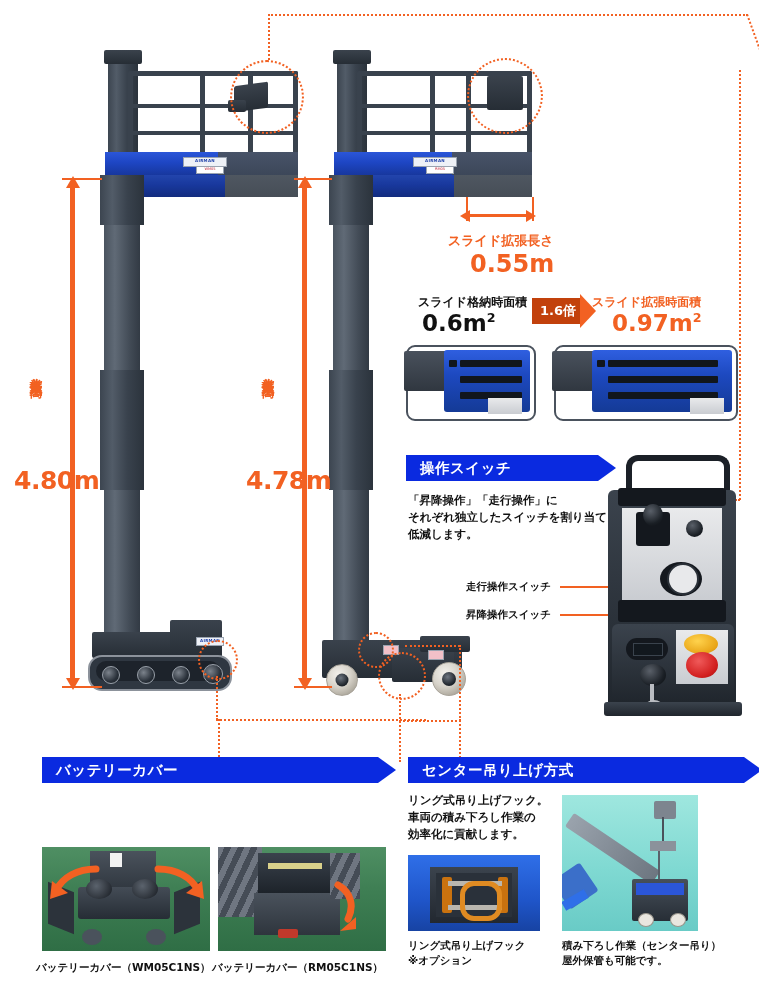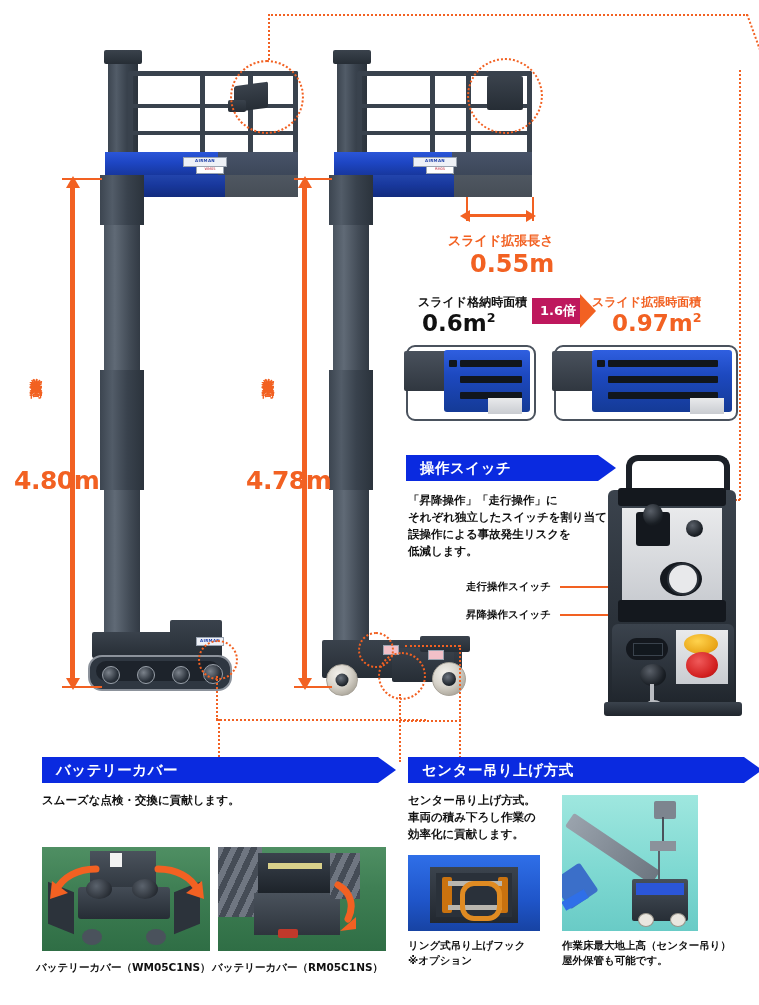--- a/index.html
+++ b/index.html
@@ -48,21 +48,21 @@
   .dot-circle{position:absolute;border:2px dotted #f26122;border-radius:50%;}
   .dot-diag{position:absolute;height:0;border-top:2px dotted #f26122;transform-origin:0 0;}
 
   
   .lbl-or{position:absolute;color:#f26122;font-weight:700;white-space:nowrap;}
   .lbl-bk{position:absolute;color:#111;font-weight:700;white-space:nowrap;}
   .sup{font-size:.55em;vertical-align:super;font-weight:700;}
 
   .badge16{
     position:absolute;height:26px;display:flex;align-items:center;
-    background:#be185d;color:#fff;font-weight:700;font-size:13px;
+    background:#c2410c;color:#fff;font-weight:700;font-size:13px;
     padding:0 4px 0 8px;
   }
   .badge16::after{
     content:"";position:absolute;left:100%;top:-4px;width:0;height:0;
     border-top:17px solid transparent;border-bottom:17px solid transparent;
     border-left:16px solid #f26122;
   }
 
   
   .tv{position:absolute;background:linear-gradient(180deg,#2f5fe0 0%,#1d49c0 40%,#143a96 100%);border-radius:3px;}
@@ -264,21 +264,20 @@
   <div class="tv-strip" style="left:608px;top:376px;width:110px;height:7px;"></div>
   <div class="tv-strip" style="left:608px;top:392px;width:110px;height:7px;"></div>
   <div class="tv-strip" style="left:597px;top:360px;width:8px;height:7px;"></div>
   <div class="cp-face" style="left:690px;top:398px;width:34px;height:16px;"></div>
 </div>
 
 <div class="sec-head" style="left:406px;top:455px;width:178px;">操作スイッチ</div>
 <div class="body-txt" style="left:408px;top:492px;">
   <div>「昇降操作」「走行操作」に</div>
   <div>それぞれ独立したスイッチを割り当て。</div>
-  <div>誤操作による事故発生リスクを</div>
   <div>低減します。</div>
 </div>
 
 <div class="callout" style="left:466px;top:580px;">走行操作スイッチ</div>
 <div class="lead" style="left:560px;top:586px;width:105px;"></div>
 <div class="lead-v" style="left:664px;top:537px;height:50px;"></div>
 <div class="dot-marker" style="left:661px;top:534px;"></div>
 
 <div class="callout" style="left:466px;top:608px;">昇降操作スイッチ</div>
 <div class="lead" style="left:560px;top:614px;width:132px;"></div>
@@ -309,21 +308,20 @@
   <div class="estop" style="left:686px;top:652px;width:32px;height:26px;background:radial-gradient(ellipse at 40% 35%,#f05a5a,#d21f1f 65%,#9c0f0f);"></div>
 
   <div class="knob" style="left:640px;top:664px;width:26px;height:22px;"></div>
   <div style="position:absolute;left:650px;top:684px;width:4px;height:22px;background:#b9bcc1;"></div>
   <div style="position:absolute;left:645px;top:700px;width:14px;height:9px;border-radius:50%;border:2px solid #b9bcc1;"></div>
   <div class="cp-shell" style="left:604px;top:702px;width:138px;height:14px;border-radius:3px;"></div>
 </div>
 
 <div class="sec-head" style="left:42px;top:757px;width:322px;">バッテリーカバー</div>
 <div class="body-txt" style="left:42px;top:792px;">
-  <div>スムーズな点検・交換に貢献します。</div>
 </div>
 
 <div class="photo ph-grass" style="left:42px;top:847px;width:168px;height:104px;">
   <div style="position:absolute;left:48px;top:4px;width:66px;height:46px;background:linear-gradient(180deg,#4a525c,#2b323a);"></div>
   <div style="position:absolute;left:36px;top:40px;width:92px;height:32px;background:linear-gradient(180deg,#444c56,#262d35);border-radius:3px;"></div>
   <div style="position:absolute;left:44px;top:32px;width:26px;height:20px;border-radius:50%;background:radial-gradient(circle at 40% 35%,#5b636d,#15191f);"></div>
   <div style="position:absolute;left:90px;top:32px;width:26px;height:20px;border-radius:50%;background:radial-gradient(circle at 40% 35%,#5b636d,#15191f);"></div>
   <div style="position:absolute;left:6px;top:40px;width:26px;height:42px;background:#2c333b;transform:skewY(22deg);"></div>
   <div style="position:absolute;left:132px;top:40px;width:26px;height:42px;background:#2c333b;transform:skewY(-22deg);"></div>
   <div style="position:absolute;left:40px;top:82px;width:20px;height:16px;border-radius:50%;background:#4a525c;"></div>
@@ -350,21 +348,21 @@
     <path d="M10 4 C24 12 26 26 20 38" stroke="#f26122" stroke-width="7" fill="none" stroke-linecap="round"></path>
     <path d="M12 50 L28 36 L28 48 Z" fill="#f26122"></path>
   </svg>
 </div>
 
 <div class="cap" style="left:36px;top:960px;">バッテリーカバー（WM05C1NS）</div>
 <div class="cap" style="left:212px;top:960px;">バッテリーカバー（RM05C1NS）</div>
 
 <div class="sec-head" style="left:408px;top:757px;width:322px;">センター吊り上げ方式</div>
 <div class="body-txt" style="left:408px;top:792px;">
-  <div>センター吊り上げ方式。</div>
+  <div>リング式吊り上げフック。</div>
   <div>車両の積み下ろし作業の</div>
   <div>効率化に貢献します。</div>
 </div>
 
 <div class="photo ph-blue" style="left:408px;top:855px;width:132px;height:76px;">
   <div style="position:absolute;left:22px;top:12px;width:88px;height:56px;background:linear-gradient(180deg,#3b434d,#222830);"></div>
   <div style="position:absolute;left:28px;top:18px;width:76px;height:44px;background:#2a313a;"></div>
   <div style="position:absolute;left:34px;top:22px;width:10px;height:36px;background:#c9720f;border-radius:2px;"></div>
   <div style="position:absolute;left:90px;top:22px;width:10px;height:36px;background:#c9720f;border-radius:2px;"></div>
   <div style="position:absolute;left:40px;top:26px;width:54px;height:5px;background:#b9b6ae;"></div>
@@ -384,15 +382,15 @@
   <div style="position:absolute;left:76px;top:118px;width:14px;height:12px;border-radius:50%;background:#e9e6df;border:1px solid #9a968c;"></div>
   <div style="position:absolute;left:108px;top:118px;width:14px;height:12px;border-radius:50%;background:#e9e6df;border:1px solid #9a968c;"></div>
   <div style="position:absolute;left:0px;top:100px;width:26px;height:10px;background:#2f6fe8;transform:rotate(-30deg);"></div>
 </div>
 
 <div class="cap" style="left:408px;top:938px;">
   <div>リング式吊り上げフック</div>
   <div>※オプション</div>
 </div>
 <div class="cap" style="left:562px;top:938px;">
-  <div>作業床最大地上高（センター吊り）</div>
+  <div>積み下ろし作業（センター吊り）</div>
   <div>屋外保管も可能です。</div>
 </div>
 
 </body></html>

